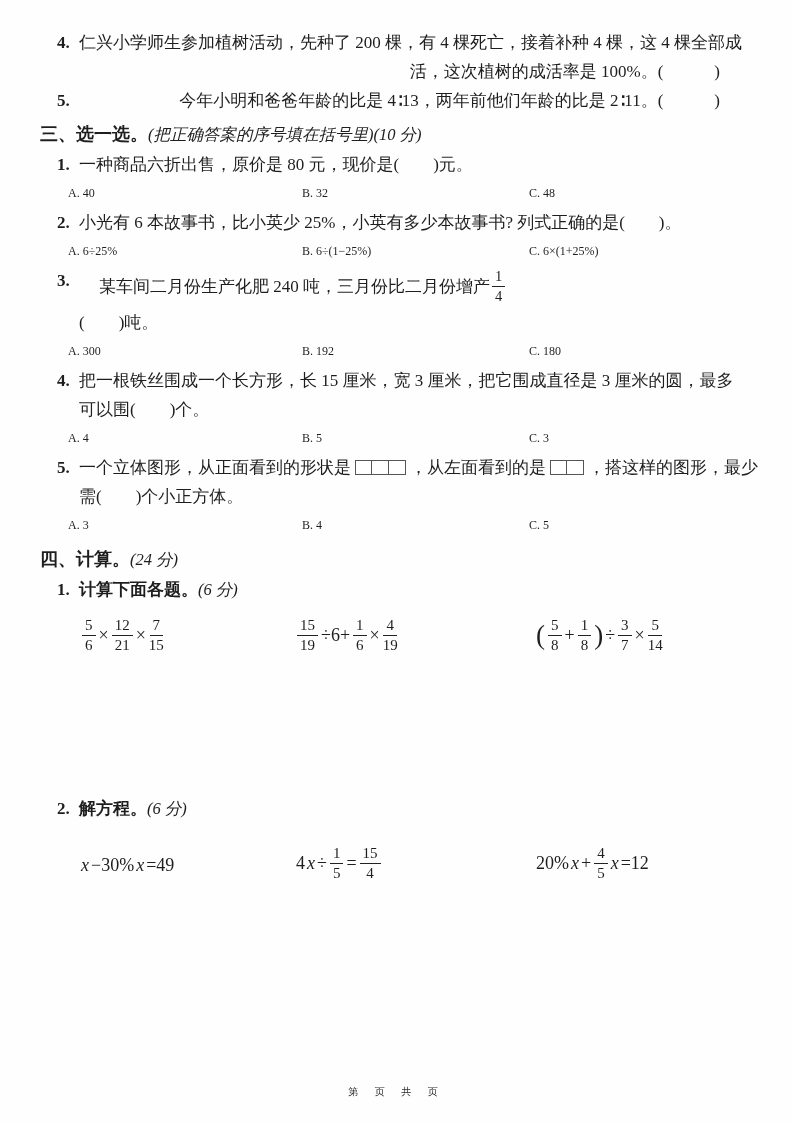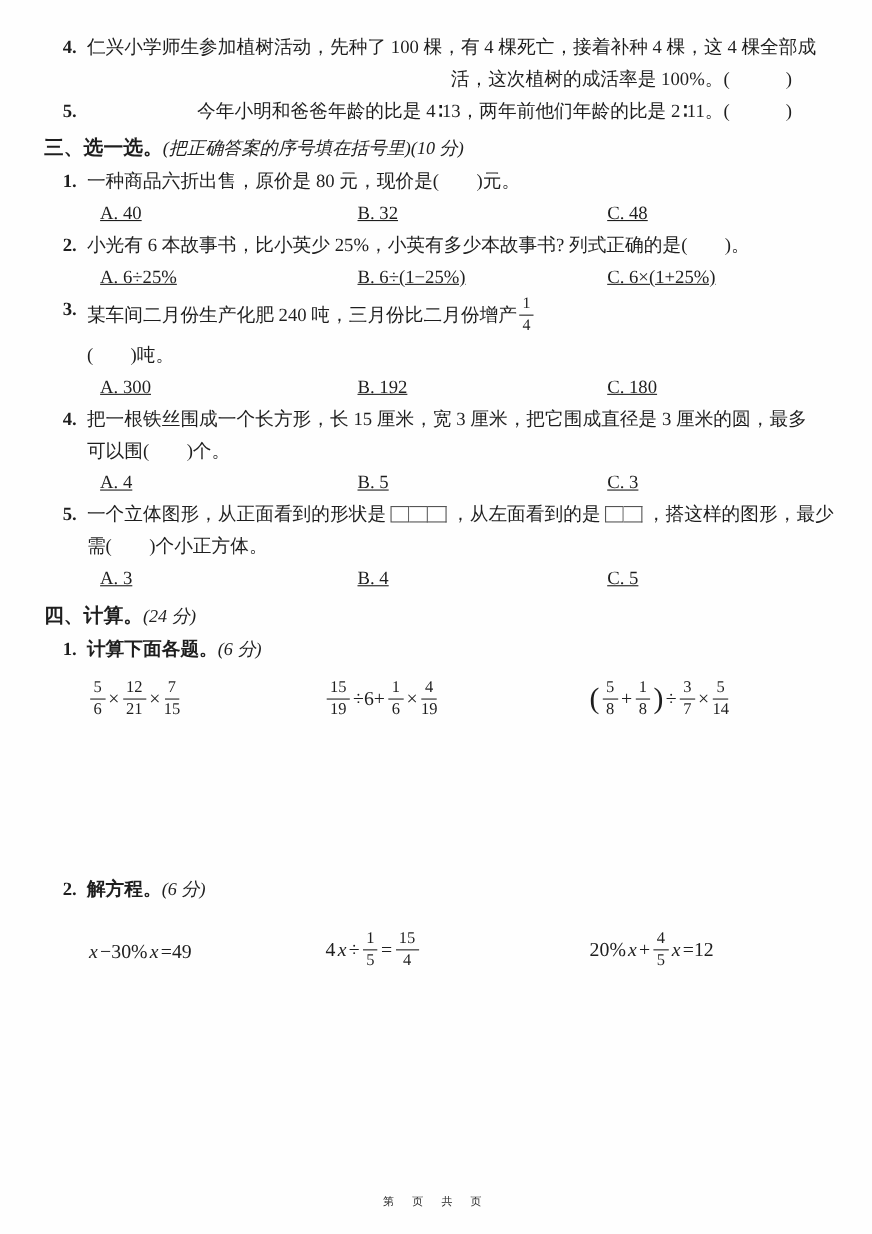--- a/index.html
+++ b/index.html
@@ -14,24 +14,24 @@
   .qline { line-height: 29px; }
   .nowrap { white-space: nowrap; }
   .flexline { display: flex; justify-content: flex-end; }
   .bracket { flex-shrink: 0; margin-right: 25px; white-space: pre; }
 
   .sec { font-size: 18px; line-height: 30px; margin-top: 4px; white-space: nowrap; }
   .sec-title { font-weight: 700; }
   .sec-note { font-style: italic; font-size: 16.5px; }
   .subtitle { font-weight: 700; }
 
-  .opts { display: grid; grid-template-columns: 234px 227px 1fr; margin-left: 51px; font-size: 17px; line-height: 29px; text-decoration: underline; }
+  .opts { display: grid; grid-template-columns: 234px 227px 1fr; margin-left: 28px; font-size: 12px; line-height: 29px; }
   .opt { white-space: nowrap; }
 
-  .tall { line-height: 42px; white-space: nowrap; }
+  .tall { line-height: 42px; white-space: nowrap; margin-left: 20px; }
 
   .frac { display: inline-flex; flex-direction: column; align-items: center; vertical-align: middle; line-height: 1.12; font-size: 14.5px; margin: 0 2px; transform: translateY(-2px); }
   .fnum { padding: 0 3px 1px; border-bottom: 1px solid #222; }
   .fden { padding-top: 1px; }
 
   .cells { display: inline-flex; vertical-align: middle; margin: 0 4px; transform: translateY(-2px); }
   .cell { width: 17px; height: 15px; border: 1px solid #555; background: #fff; }
   .cell:not(:first-child) { border-left: none; }
 
   .exprs { display: grid; grid-template-columns: 215px 240px 1fr; margin-left: 40px; margin-top: 4px; height: 58px; align-items: center; font-size: 18px; }
@@ -49,21 +49,21 @@
 </style>
 </head>
 <body>
 
 <div class="page">
   <div class="content">
 
     <div class="q">
       <span class="qnum">4.</span>
       <div class="qbody">
-        <div class="qline nowrap">仁兴小学师生参加植树活动，先种了 100 棵，有 4 棵死亡，接着补种 4 棵，这 4 棵全部成</div>
+        <div class="qline nowrap">仁兴小学师生参加植树活动，先种了 200 棵，有 4 棵死亡，接着补种 4 棵，这 4 棵全部成</div>
         <div class="qline flexline">
           <span>活，这次植树的成活率是 100%。</span>
           <span class="bracket">(　　　)</span>
         </div>
       </div>
     </div>
 
     <div class="q">
       <span class="qnum">5.</span>
       <div class="qbody">

